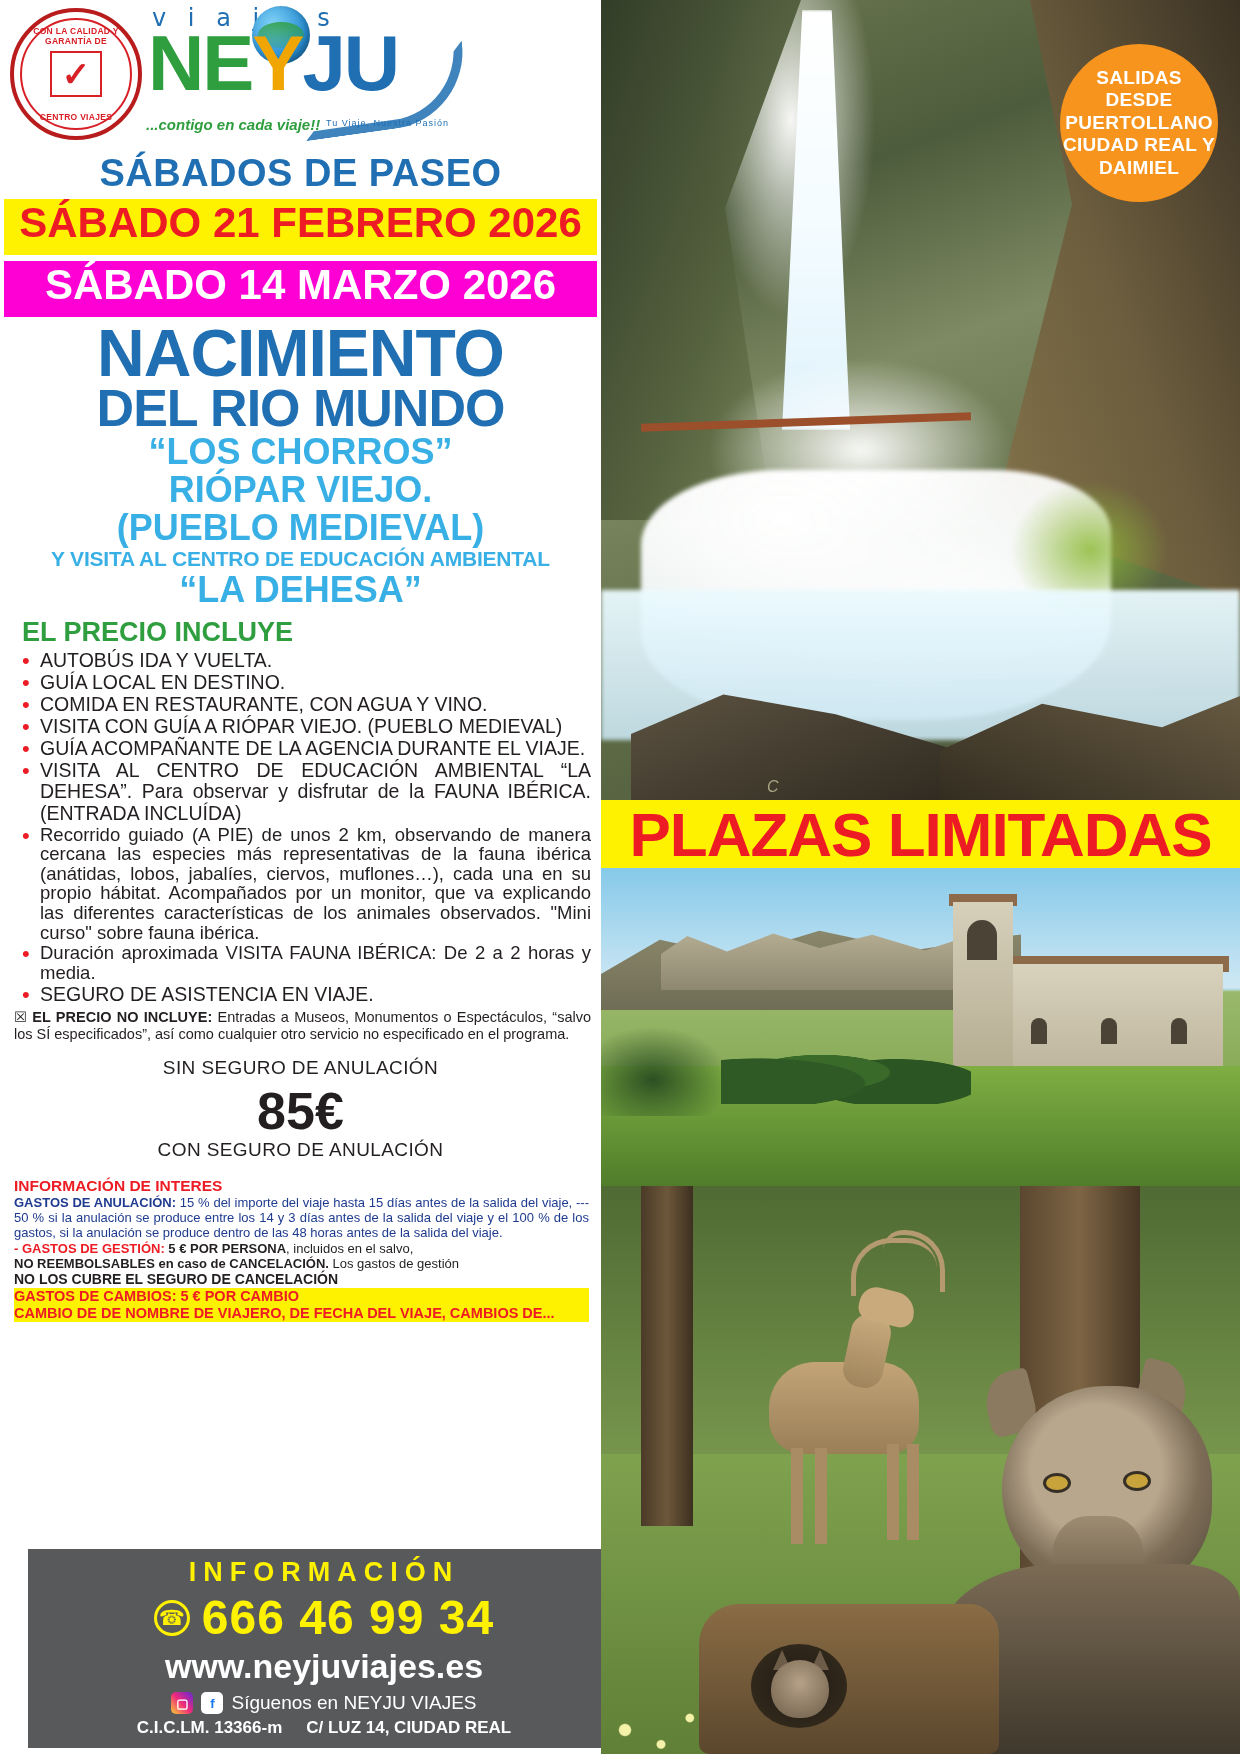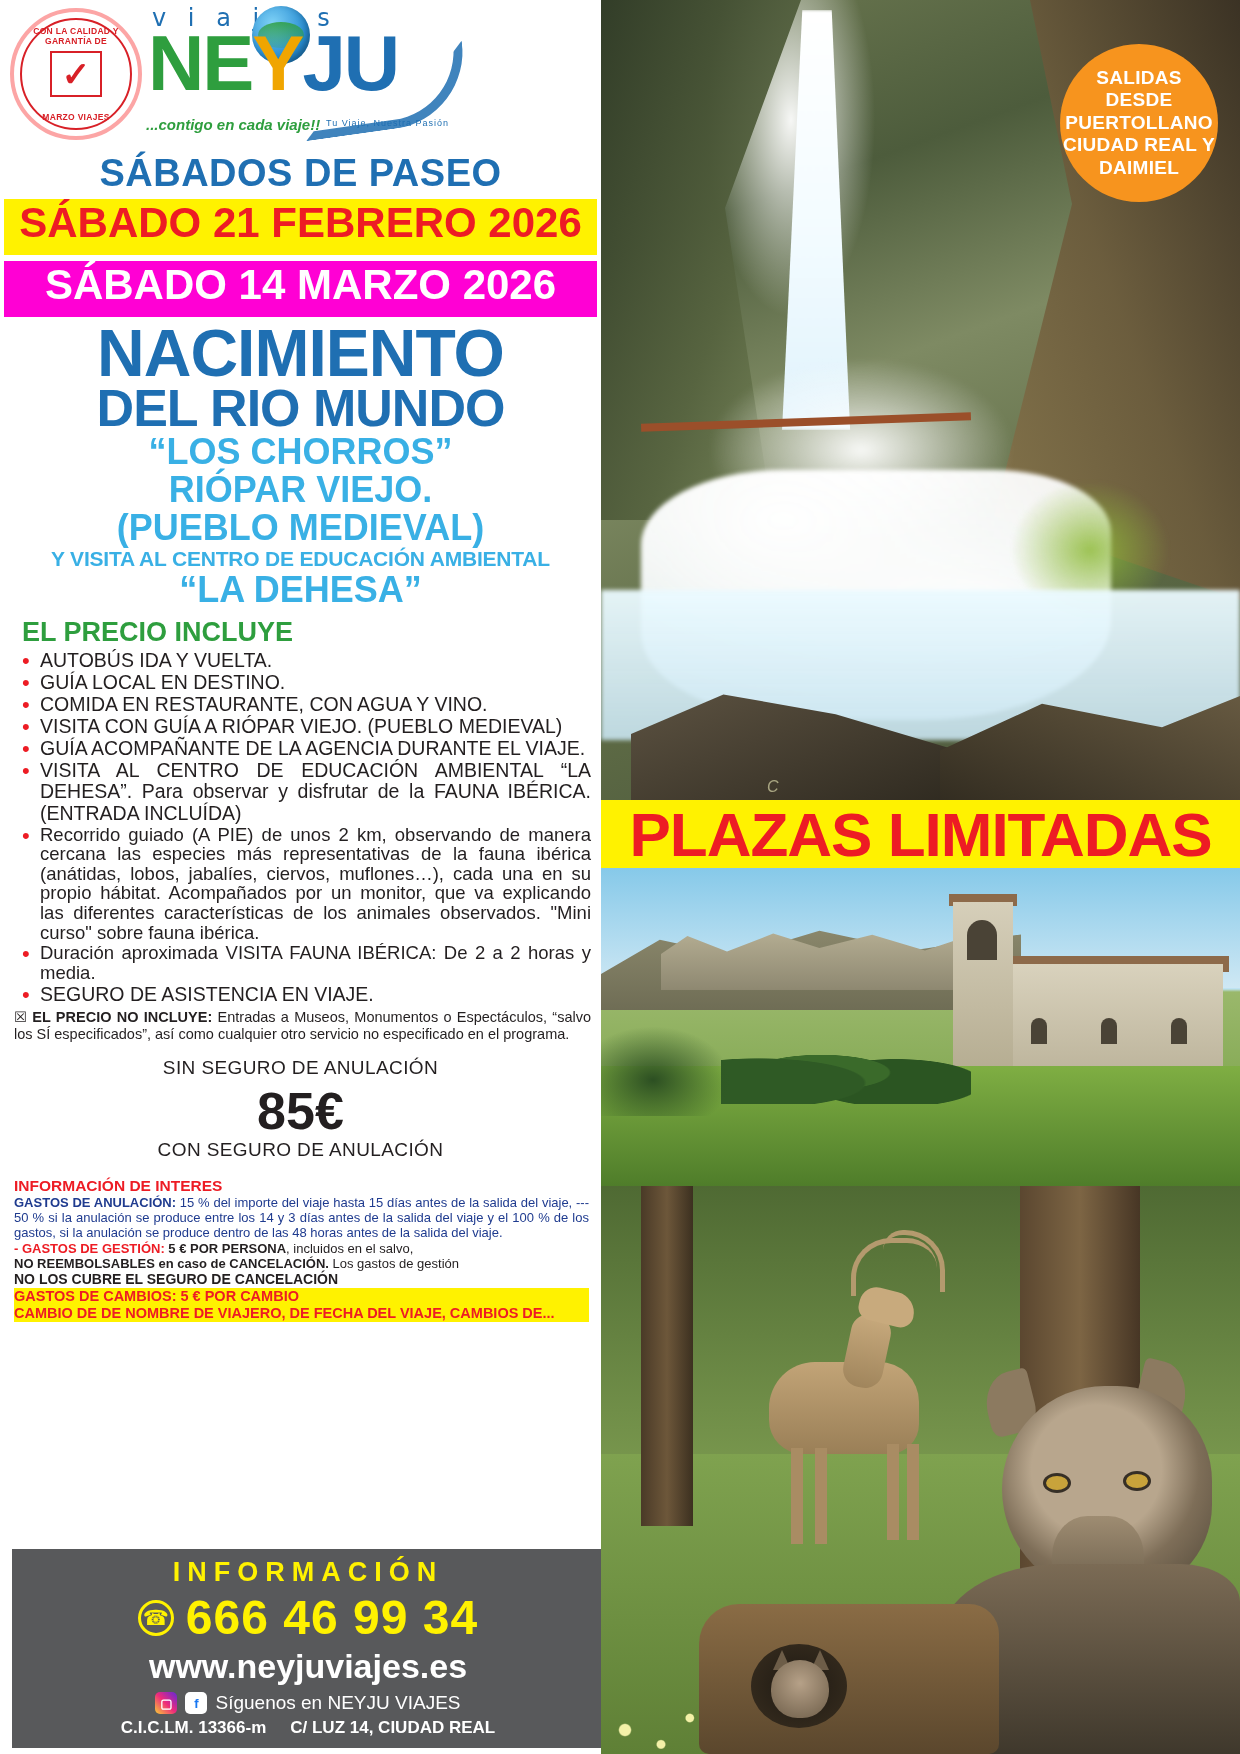--- a/index.html
+++ b/index.html
@@ -25,21 +25,21 @@
   }
 
   
   .logo-area { position: relative; height: 150px; }
 
   .seal {
     position: absolute; left: 10px; top: 8px;
     width: 132px; height: 132px;
     border-radius: 50%;
     background: #ffffff;
-    border: 4px solid #fca5a5;
+    border: 4px solid #b91c1c;
     display: flex; align-items: center; justify-content: center;
   }
   .seal-inner {
     width: 112px; height: 112px; border-radius: 50%;
     border: 2px solid #d82027;
     position: relative;
   }
   .seal-text-top, .seal-text-bot {
     position: absolute; left: 0; right: 0;
     text-align: center;
@@ -186,21 +186,21 @@
   .info-interes { margin: 16px 12px 0 14px; }
   .ii-title { color: #ed1c24; font-weight: bold; font-size: 15.5px; }
   .ii-p { font-size: 13px; color: #1f3b8f; line-height: 1.18; text-align: justify; }
   .ii-p b { color: #1f3b8f; }
   .ii-red { color: #ed1c24; font-weight: bold; }
   .ii-dark { color: #231f20; }
   .ii-highlight { background: #fff200; }
 
   
   .footer {
-    position: absolute; left: 12px; bottom: 6px; width: 592px;
+    position: absolute; left: 28px; bottom: 6px; width: 592px;
     background: #58595b; color: #fff200;
     padding: 8px 0 10px;
     text-align: center;
   }
   .f-info { font-size: 27px; font-weight: bold; letter-spacing: 7px; color: #fff200; }
   .f-phone-row {
     display: flex; align-items: center; justify-content: center; gap: 12px;
     margin-top: 2px;
   }
   .f-phone-icon {
@@ -483,21 +483,21 @@
 
 <div class="page">
 
   <div class="left-col">
 
     <div class="logo-area">
       <div class="seal">
         <div class="seal-inner">
           <div class="seal-text-top">CON LA CALIDAD Y GARANTÍA DE</div>
           <div class="seal-check">✓</div>
-          <div class="seal-text-bot">MARZO VIAJES</div>
+          <div class="seal-text-bot">CENTRO VIAJES</div>
         </div>
       </div>
 
       <div class="brand">
         <div class="brand-viajes">v i a j e s</div>
         <div class="globe"></div>
         <div class="swoosh"></div>
         <div class="brand-big">
           <span class="brand-ne">NE</span><span class="brand-y">Y</span><span class="brand-ju">JU</span>
         </div>

